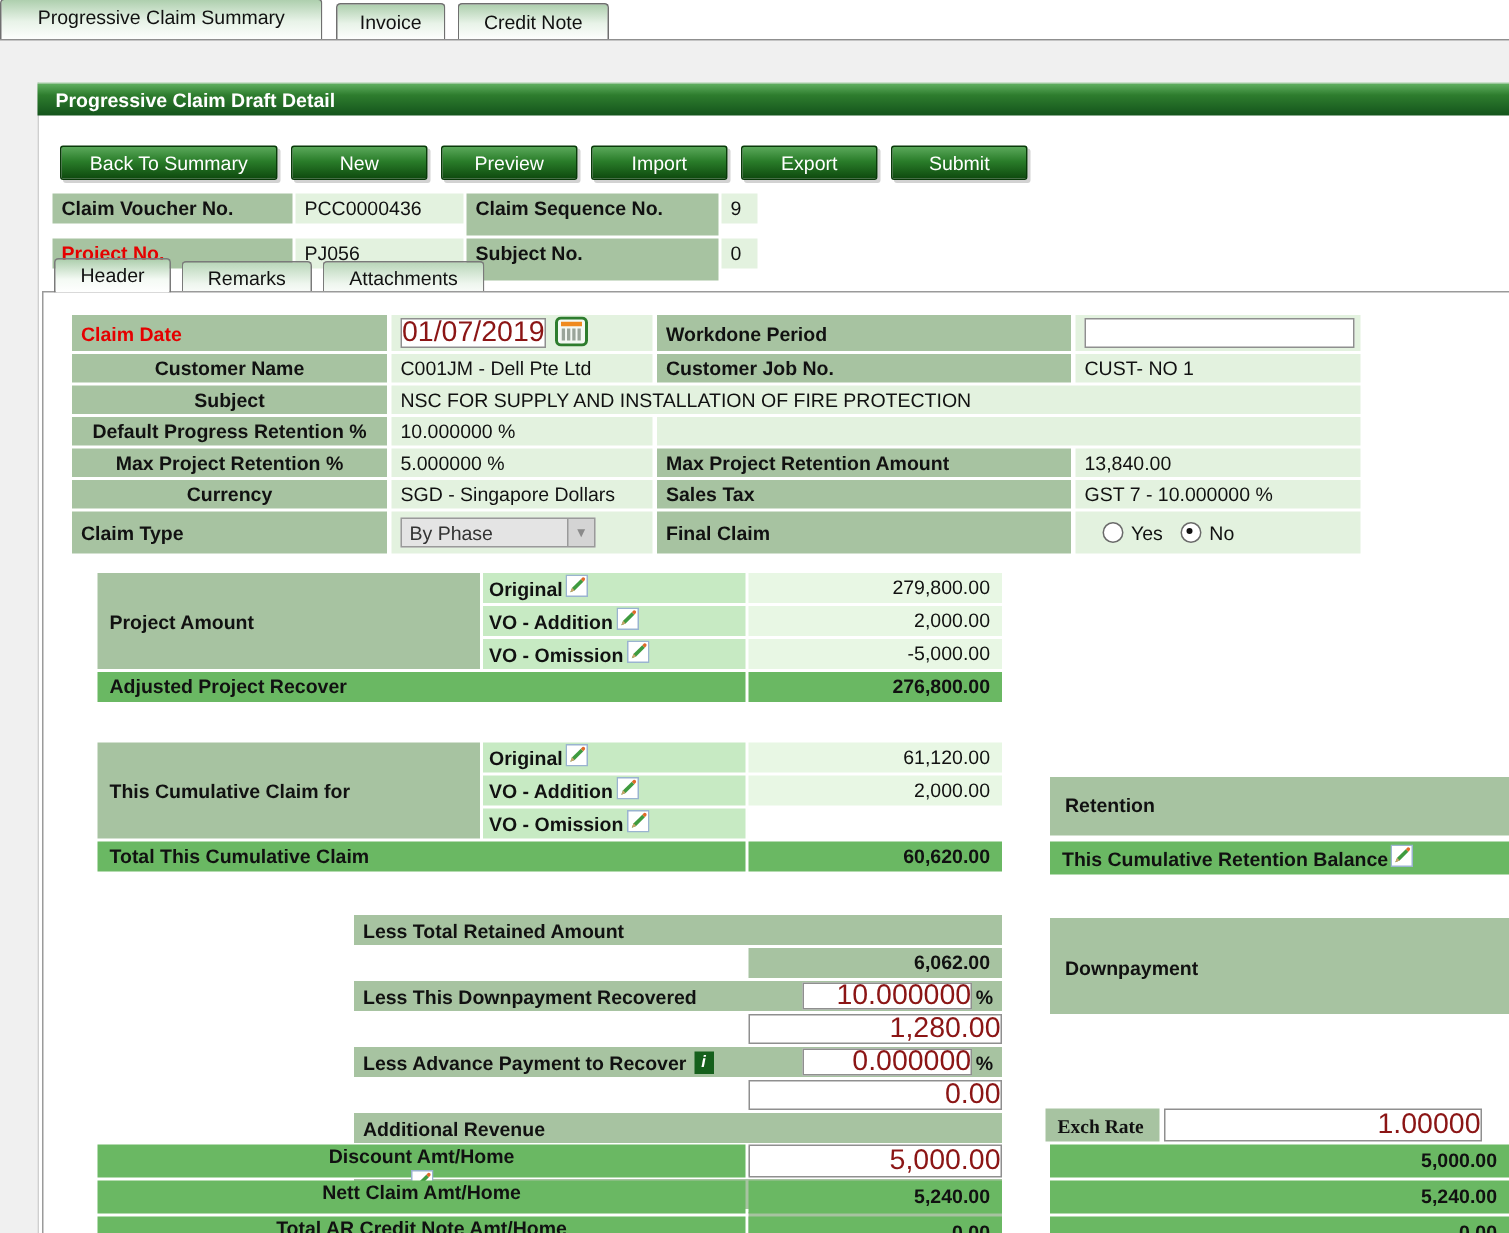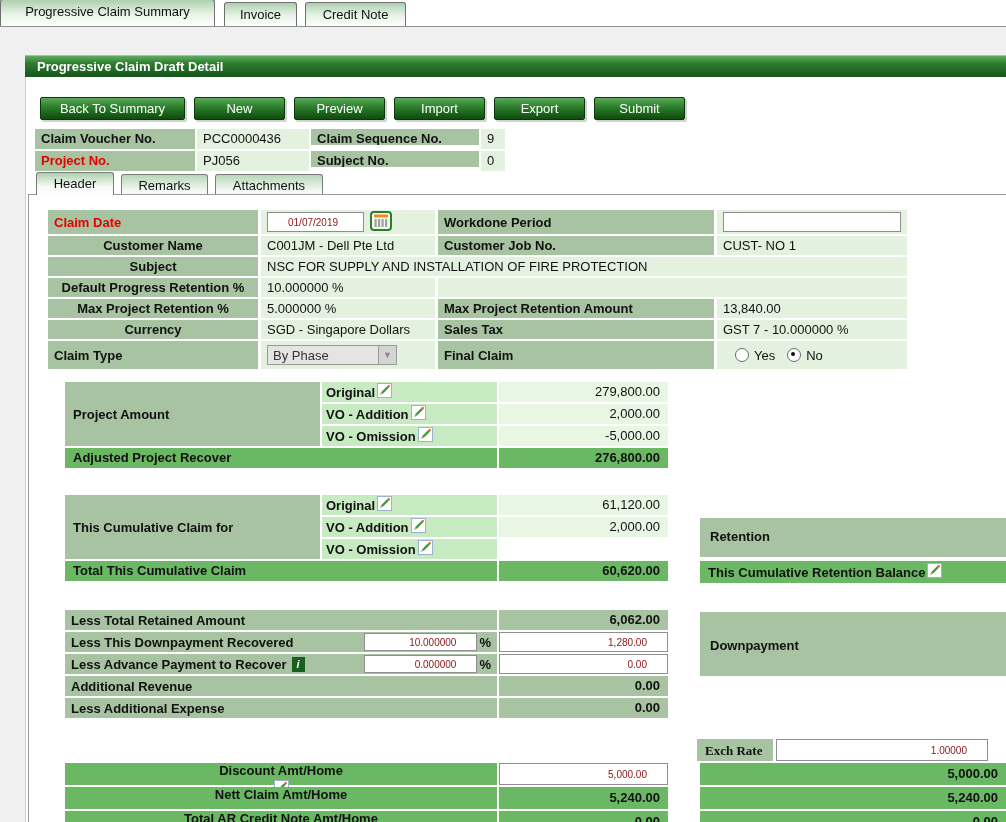--- a/index.html
+++ b/index.html
@@ -46,21 +46,21 @@
   .pale{background:#e3f2df;}
   .lite{background:#c7eac3;}
   .vlite{background:#e8f7e4;}
   .medg{background:#6ab863;}
 
   
   #voucher{left:35px;top:129px;}
   .vrow{display:flex;gap:2px;margin-bottom:2px;}
   .v-l1{width:160px;height:20px;}
   .v-v1{width:112px;height:20px;}
-  .v-l2{width:168px;height:16px;}
+  .v-l2{width:168px;height:28px;}
   .v-v2{width:24px;height:20px;}
 
   
   #subtabs{left:36px;top:172px;width:400px;height:23px;}
   .subtab{position:absolute;bottom:0;box-sizing:border-box;cursor:pointer;
     border:1px solid #7a7a7a;border-bottom:none;border-radius:3px 3px 0 0;
     background:linear-gradient(180deg,#b9d6b9 0%,#eef6ee 70%,#fafcfa 100%);
     text-align:center;padding-top:3px;}
   #subtab-header{left:0;width:78px;height:23px;z-index:3;
     background:linear-gradient(180deg,#aecfae 0%,#f4faf4 60%,#ffffff 100%);}
@@ -76,22 +76,22 @@
   .fr-tall .cell{height:24px;display:flex;align-items:center;gap:6px;padding-top:0;padding-bottom:0;}
   .fr-claimtype .cell{height:28px;display:flex;align-items:center;gap:0;}
   .f-l1{width:210px;text-align:center;}
   .f-v1{width:174px;}
   .f-l2{width:276px;}
   .f-v2{width:190px;}
   .f-span{width:646px;}
   .f-span-r{width:469px;}
 
   .inp{box-sizing:border-box;border:1px solid #8f8f8f;background:#ffffff;
-    color:#8b1515;font-family:"Liberation Sans",sans-serif;font-size:10px;
-    padding:1px 20px;height:20px;}
+    color:#8b1515;font-family:"Liberation Sans",sans-serif;font-size:19px;
+    padding:1px 0;height:20px;}
   .inp-date{width:97px;}
   .inp-work{width:180px;}
   .pct-inp{width:113px;height:18px;text-align:right;}
   .amt-inp{width:169px;text-align:right;}
   .exch-inp{width:212px;height:22px;text-align:right;}
   .tot-inp{width:169px;height:22px;text-align:right;}
 
   
   .select{width:130px;height:20px;box-sizing:border-box;display:flex;cursor:default;
     background:#e4e4e4;border:1px solid #9a9a9a;color:#333;}
@@ -124,21 +124,21 @@
     font-weight:bold;padding:11px 0 0 10px;}
   #retention-balance{left:700px;top:561px;width:306px;height:22px;box-sizing:border-box;
     font-weight:bold;display:flex;align-items:center;gap:2px;padding:0 2px 0 8px;}
   #downpayment-panel{left:700px;top:612px;width:306px;height:64px;box-sizing:border-box;
     font-weight:bold;padding:26px 0 0 10px;}
   #exchrate{left:697px;top:739px;display:flex;gap:3px;}
   .exch-label{width:76px;height:22px;box-sizing:border-box;font-weight:bold;padding:4px 0 0 8px;font-family:Liberation Serif, serif;}
 
   
   #less-block{left:65px;top:610px;width:603px;}
-  .lrow{display:flex;gap:2px;margin-bottom:2px;align-items:flex-end;}
+  .lrow{display:flex;gap:2px;margin-bottom:2px;align-items:flex-end;flex-direction:column;}
   .less-label{width:432px;height:20px;box-sizing:border-box;font-weight:bold;
     display:flex;align-items:center;padding:0 6px;}
   .less-val{width:169px;height:20px;box-sizing:border-box;font-weight:bold;
     text-align:right;padding:2px 8px;}
   .pct-suffix{font-weight:bold;margin-left:2px;}
   .info-icon{display:inline-block;width:13px;height:15px;background:#15601c;color:#fff;
     font-weight:bold;font-style:italic;text-align:center;font-size:11px;line-height:15px;
     margin-left:5px;flex:none;cursor:pointer;}
   .ml-auto{margin-left:auto;}
 

